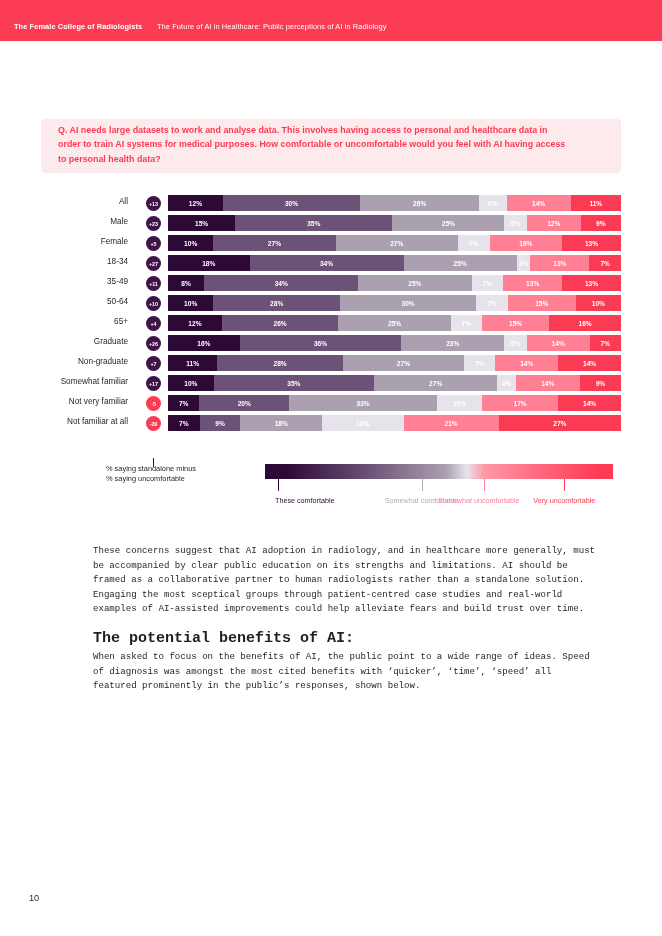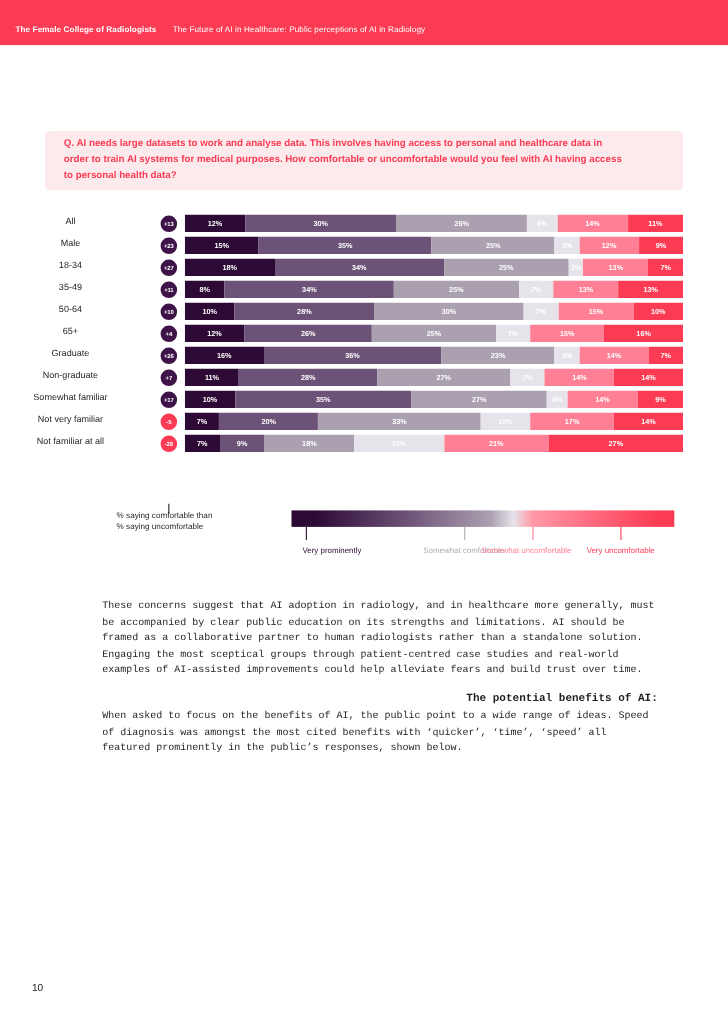--- a/index.html
+++ b/index.html
@@ -33,21 +33,21 @@
   .q-text {
     position: absolute; left: 58px; top: 123px; width: 510px;
     font-size: 8.9px; line-height: 14.3px; color: #fb3b53; font-weight: bold;
   }
 
   
   .chart { position: absolute; left: 0; top: 193px; width: 662px; }
   .row { position: relative; height: 20px; margin-bottom: 0px; }
   .row-label {
     position: absolute; left: 0; top: 4px; width: 128px;
-    text-align: center; font-size: 8.2px; color: #231f20;
+    text-align: right; font-size: 8.2px; color: #231f20;
   }
   .badge {
     position: absolute; left: 146px; top: 3px;
     width: 15px; height: 15px; border-radius: 50%;
     display: flex; align-items: center; justify-content: center;
     font-size: 5.4px; font-weight: bold; color: #ffffff;
     letter-spacing: -.1px;
   }
   .bar {
     position: absolute; left: 168px; top: 2px; right: 41px; height: 16px;
@@ -87,23 +87,22 @@
     position: absolute; top: 496px; font-size: 7.2px; white-space: nowrap;
   }
 
   
   .body-col { position: absolute; left: 93px; top: 544px; width: 505px; font-family: Liberation Mono, monospace; }
   .para {
     font-size: 9.1px; line-height: 14.6px; color: #231f20;
     margin-bottom: 13px;
   }
   .sub-head {
-    font-size: 10px; font-weight: bold; color: #231f20;
+    font-size: 15px; font-weight: bold; color: #231f20;
     margin-bottom: 3px;
-    text-align: right;
   }
   .page-no {
     position: absolute; left: 29px; top: 893px;
     font-size: 9.2px; color: #231f20;
   }
 </style>
 </head>
 <body>
 
 <div class="page">
@@ -131,20 +130,32 @@
       <div class="row">
         <div class="row-label">Male</div>
         <div class="badge" style="background: rgb(62, 19, 71);">+23</div>
         <div class="bar">
           <div class="seg" style="flex: 15 0 0px; background: rgb(45, 10, 53);">15%</div>
           <div class="seg" style="flex: 35 0 0px; background: rgb(109, 82, 119);">35%</div>
           <div class="seg" style="flex: 25 0 0px; background: rgb(171, 160, 176); color: rgb(255, 255, 255);">25%</div>
           <div class="seg dk" style="flex: 5 0 0px; background: rgb(230, 227, 234); color: rgb(255, 255, 255);">5%</div>
           <div class="seg" style="flex: 12 0 0px; background: rgb(255, 128, 148);">12%</div>
           <div class="seg" style="flex: 9 0 0px; background: rgb(251, 59, 83);">9%</div>
+        </div>
+      </div>
+      <div class="row">
+        <div class="row-label">Female</div>
+        <div class="badge" style="background: rgb(62, 19, 71);">+5</div>
+        <div class="bar">
+          <div class="seg" style="flex: 10 0 0px; background: rgb(45, 10, 53);">10%</div>
+          <div class="seg" style="flex: 27 0 0px; background: rgb(109, 82, 119);">27%</div>
+          <div class="seg" style="flex: 27 0 0px; background: rgb(171, 160, 176); color: rgb(255, 255, 255);">27%</div>
+          <div class="seg dk" style="flex: 7 0 0px; background: rgb(230, 227, 234); color: rgb(255, 255, 255);">7%</div>
+          <div class="seg" style="flex: 16 0 0px; background: rgb(255, 128, 148);">16%</div>
+          <div class="seg" style="flex: 13 0 0px; background: rgb(251, 59, 83);">13%</div>
         </div>
       </div>
       <div class="row">
         <div class="row-label">18-34</div>
         <div class="badge" style="background: rgb(62, 19, 71);">+27</div>
         <div class="bar">
           <div class="seg" style="flex: 18 0 0px; background: rgb(45, 10, 53);">18%</div>
           <div class="seg" style="flex: 34 0 0px; background: rgb(109, 82, 119);">34%</div>
           <div class="seg" style="flex: 25 0 0px; background: rgb(171, 160, 176); color: rgb(255, 255, 255);">25%</div>
           <div class="seg dk" style="flex: 3 0 0px; background: rgb(230, 227, 234); color: rgb(255, 255, 255);">3%</div>
@@ -245,28 +256,28 @@
           <div class="seg" style="flex: 18 0 0px; background: rgb(171, 160, 176); color: rgb(255, 255, 255);">18%</div>
           <div class="seg dk" style="flex: 18 0 0px; background: rgb(230, 227, 234); color: rgb(255, 255, 255);">18%</div>
           <div class="seg" style="flex: 21 0 0px; background: rgb(255, 128, 148);">21%</div>
           <div class="seg" style="flex: 27 0 0px; background: rgb(251, 59, 83);">27%</div>
         </div>
       </div>
     </div>
 
   <div class="net-tick"></div>
   <div class="net-caption">
-    <span>% saying comfortable than</span><br>
+    <span>% saying standalone minus</span><br>
     <span>% saying uncomfortable</span>
   </div>
 
   <div class="legend-bar"></div>
   <div id="legend-marks">
       <div class="lg-tick" style="left: 278px; background: rgb(45, 10, 53);"></div>
-      <div class="lg-lab" style="color: rgb(45, 10, 53); left: 275px;">Very prominently</div>
+      <div class="lg-lab" style="color: rgb(45, 10, 53); left: 275px;">These comfortable</div>
       <div class="lg-tick" style="left: 421.6px; background: rgb(179, 170, 184);"></div>
       <div class="lg-lab" style="color: rgb(179, 170, 184); left: 384.842px;">Somewhat comfortable</div>
       <div class="lg-tick" style="left: 484.24px; background: rgb(255, 128, 148);"></div>
       <div class="lg-lab" style="color: rgb(255, 128, 148); left: 438px;">Somewhat uncomfortable</div>
       <div class="lg-tick" style="left: 564.28px; background: rgb(251, 59, 83);"></div>
       <div class="lg-lab" style="color: rgb(251, 59, 83); left: 533.311px;">Very uncomfortable</div>
     </div>
 
   <div class="body-col">
     <p class="para">These concerns suggest that AI adoption in radiology, and in healthcare more generally, must be accompanied by clear public education on its strengths and limitations. AI should be framed as a collaborative partner to human radiologists rather than a standalone solution. Engaging the most sceptical groups through patient-centred case studies and real-world examples of AI-assisted improvements could help alleviate fears and build trust over time.</p>

